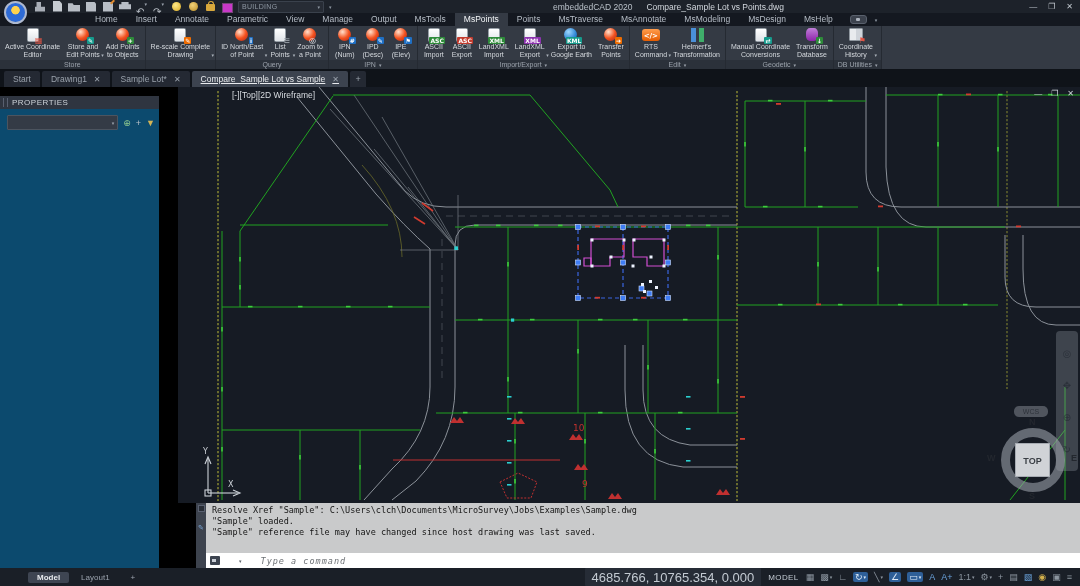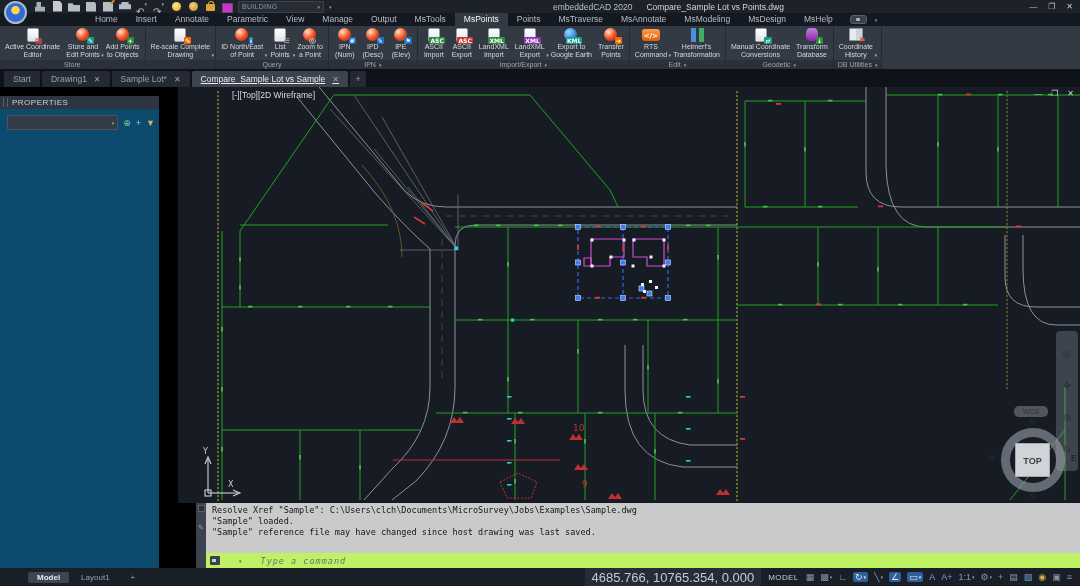--- a/index.html
+++ b/index.html
@@ -133,21 +133,21 @@
   #vcW{left:-4px;top:36px;} #vcE{left:80px;top:36px;}
 
   
   #cmddock{left:196px;top:503px;width:884px;height:65px;display:flex;}
   #cmdgrip{width:10px;background:#3d434e;display:flex;flex-direction:column;align-items:center;padding-top:2px;gap:12px;}
   #cmdgrip .g1{width:7px;height:7px;background:#272c35;border:1px solid #596070;box-sizing:border-box;}
   #cmdgrip .g2{font-size:7px;color:#7aa7d8;}
   #cmdbody{flex:1;display:flex;flex-direction:column;}
   #cmdhist{flex:1;background:#c9cacb;padding:2px 0 0 6px;}
   .cline{font:8.5px/11px "DejaVu Sans Mono",monospace;color:#141414;white-space:pre;}
-  #cmdinput{height:15px;background:#bef264;display:flex;align-items:center;gap:19px;padding-left:4px;}
+  #cmdinput{height:15px;background:#ffffff;display:flex;align-items:center;gap:19px;padding-left:4px;}
   #cmdico{width:10px;height:9px;background:#3c434f;border-radius:1px;position:relative;}
   #cmdico::after{content:"";position:absolute;left:2px;top:3px;width:4px;height:3px;background:#c9ced6;}
   #cmdcaret{font-size:5px;color:#5a6068;}
   #cmdph{font:italic 8.5px "DejaVu Sans Mono",monospace;color:#6e7276;letter-spacing:1px;}
 
   
   #statusbar{left:0;top:568px;width:1080px;height:18px;background:#1a1f27;display:flex;align-items:center;}
   #laytabs{display:flex;align-items:center;gap:3px;margin-left:28px;}
   .ltab{padding:1px 9px;font-size:8px;color:#9aa2ad;border-radius:2px;}
   .ltab[data-state="active"]{background:#3e4552;color:#e6e9ed;font-weight:bold;}

